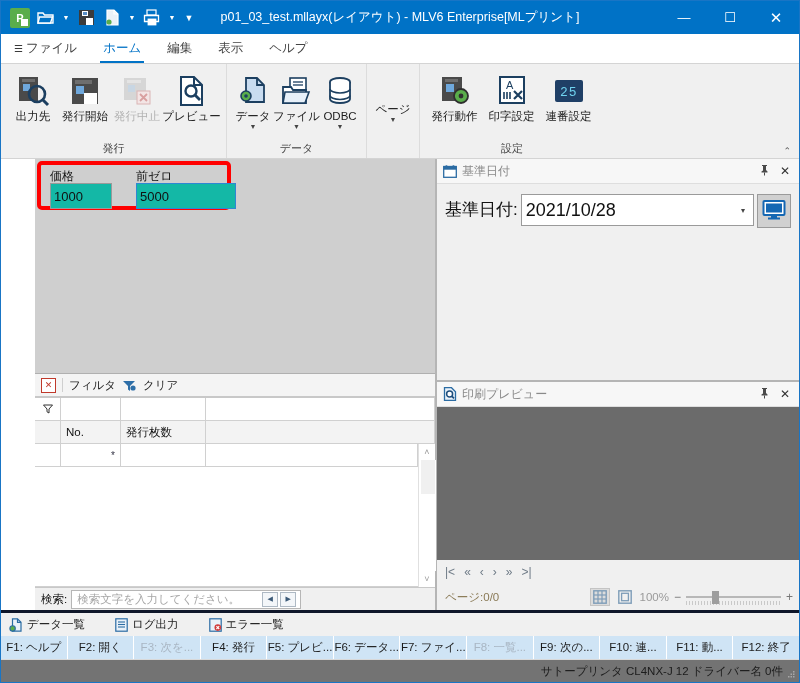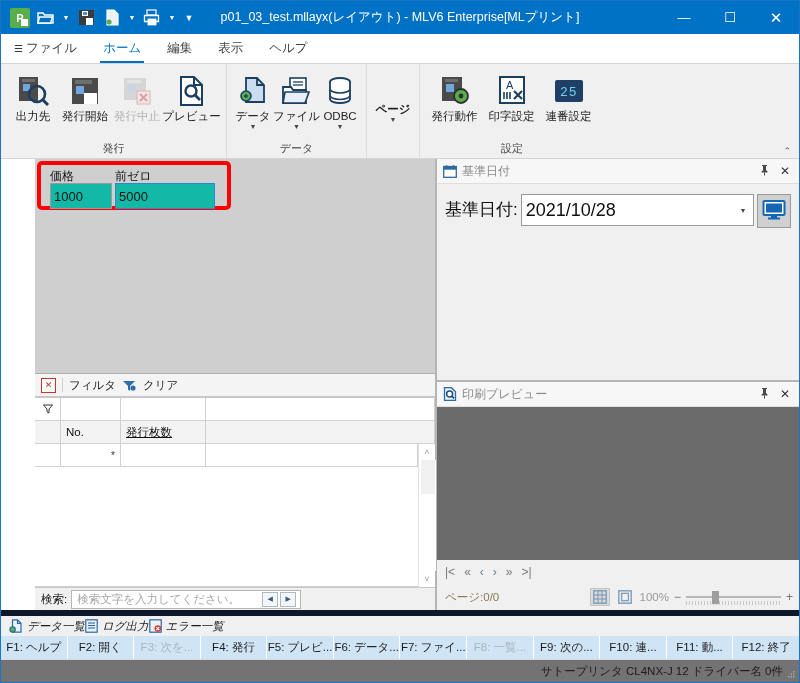--- a/index.html
+++ b/index.html
@@ -85,21 +85,21 @@
   .gridwrap{ flex:1; display:flex; flex-direction:column; min-height:0; background:#ef4444;
              border-top:1px solid #c8c8c8; }
   .gridrow{ display:flex; height:23px; flex:none; }
   .gcell{ border-right:1px solid #d0d0d0; border-bottom:1px solid #d0d0d0;
           display:flex; align-items:center; padding:0 5px; font-size:11.5px; }
   .filterrow .gcell{ background:#fff; }
   .headrow .gcell{ background:#f3f3f3; color:#111; }
   .newrow .gcell{ background:#fff; }
   .c0{ width:26px; justify-content:center; }
   .c1{ width:60px; }
-  .c2{ width:85px;text-decoration:underline; }
+  .c2{ width:85px; }
   .c3{ flex:1; }
   .gridblank{ flex:1; background:#fff; border-bottom:1px solid #d0d0d0; }
   .gridbody{ flex:1; display:flex; min-height:0; }
   .gridbody-inner{ flex:1; display:flex; flex-direction:column; min-width:0;}
   .vscroll{ width:17px; background:#fff; border-left:1px solid #e0e0e0; display:flex;
             flex-direction:column; align-items:center; justify-content:space-between; }
   .vscroll .arw{ font-size:9px; color:#9a9a9a; padding:3px 0; }
   .vscroll .thumbarea{flex:1;width:17px;background:#fff;position:relative;}
   .vscroll .thumbarea:after{content:"";position:absolute;left:2px;right:1px;top:0;height:34px;background:#f0f0f0;}
 
@@ -108,21 +108,21 @@
               padding-left:6px; gap:4px; flex:none; border-top:1px solid #c8c8c8;}
   .searchbar .slabel{ font-size:11.5px; color:#111; }
   .searchfield{ width:230px; height:19px; background:#fff; border:1px solid #b6b6b6;
                 display:flex; align-items:center; padding:0 2px; }
   .searchfield .ph{ flex:1; font-size:11.5px; color:#a6a6a6; padding-left:3px; }
   .navb{ width:16px;height:15px;border:1px solid #aeb9c4;background:#f3f6f9;
          display:flex;align-items:center;justify-content:center;color:#3c5a78;font-size:7px;margin-right:2px;}
 
   
   .bottombar{ height:26px; background:#f0f0f0; display:flex; align-items:center;
-              gap:0; padding-left:8px; flex:none; border-top:6px solid #0f172a;font-style:italic; }
+              gap:30px; padding-left:8px; flex:none; border-top:3px solid #0f172a; }
   .bb-item{ display:flex; align-items:center; gap:4px; font-size:11.5px; color:#1c1c1c; }
 
   
   .fnbar{ height:23px; background:#cfe4f5; display:flex; flex:none; }
   .fnkey{ flex:1; display:flex; align-items:center; justify-content:center;
           font-size:11.5px; color:#1c1c1c; border-right:1px solid #fff; white-space:nowrap;
           overflow:hidden; }
   .fnkey.dim{ color:#a9b6c3; }
   .fnkey:last-child{ border-right:none; }
 
@@ -322,21 +322,21 @@
                 <path d="M4 19.5c0 2.2 4.5 4 10 4s10-1.8 10-4" fill="none" stroke="#1c3f60" stroke-width="1.6"></path>
               </svg>
           </div>
           <div class="lbl">ODBC</div>
           <div class="sub">▼</div>
         </div>
       </div>
       <div class="rgroup-label">データ</div>
     </div>
 
-    <div class="rgroup" style="width:53px;font-weight:bold;">
+    <div class="rgroup" style="width:53px;">
       <div class="rgroup-items" style="align-items:center;">
         <div class="rbtn" style="width:45px;padding-top:17px;">
           <div class="lbl">ページ</div>
           <div class="sub">▼</div>
         </div>
       </div>
       <div class="rgroup-label"></div>
     </div>
 
     <div class="rgroup" style="width:185px;">
@@ -386,21 +386,21 @@
 
       <div class="formpanel">
         <div class="formpanel-inner"></div>
         <div class="redbox"></div>
 
         <div class="fld" style="left:15px; top:10px; width:68px;">
           <div class="flabel">価格</div>
           <input class="normal" style="width: 62px;" value="1000">
         </div>
 
-        <div class="fld" style="left:80px; top:10px; width:105px;">
+        <div class="fld" style="left:101px; top:10px; width:105px;">
           <div class="flabel">前ゼロ</div>
           <input class="focused" style="width: 100px;" value="5000">
         </div>
       </div>
 
       <div class="filterbar">
         <div class="xbtn">✕</div>
         <div class="fsep"></div>
         <div class="fitem">フィルタ</div>
         <div style="display:flex;align-items:center;">

